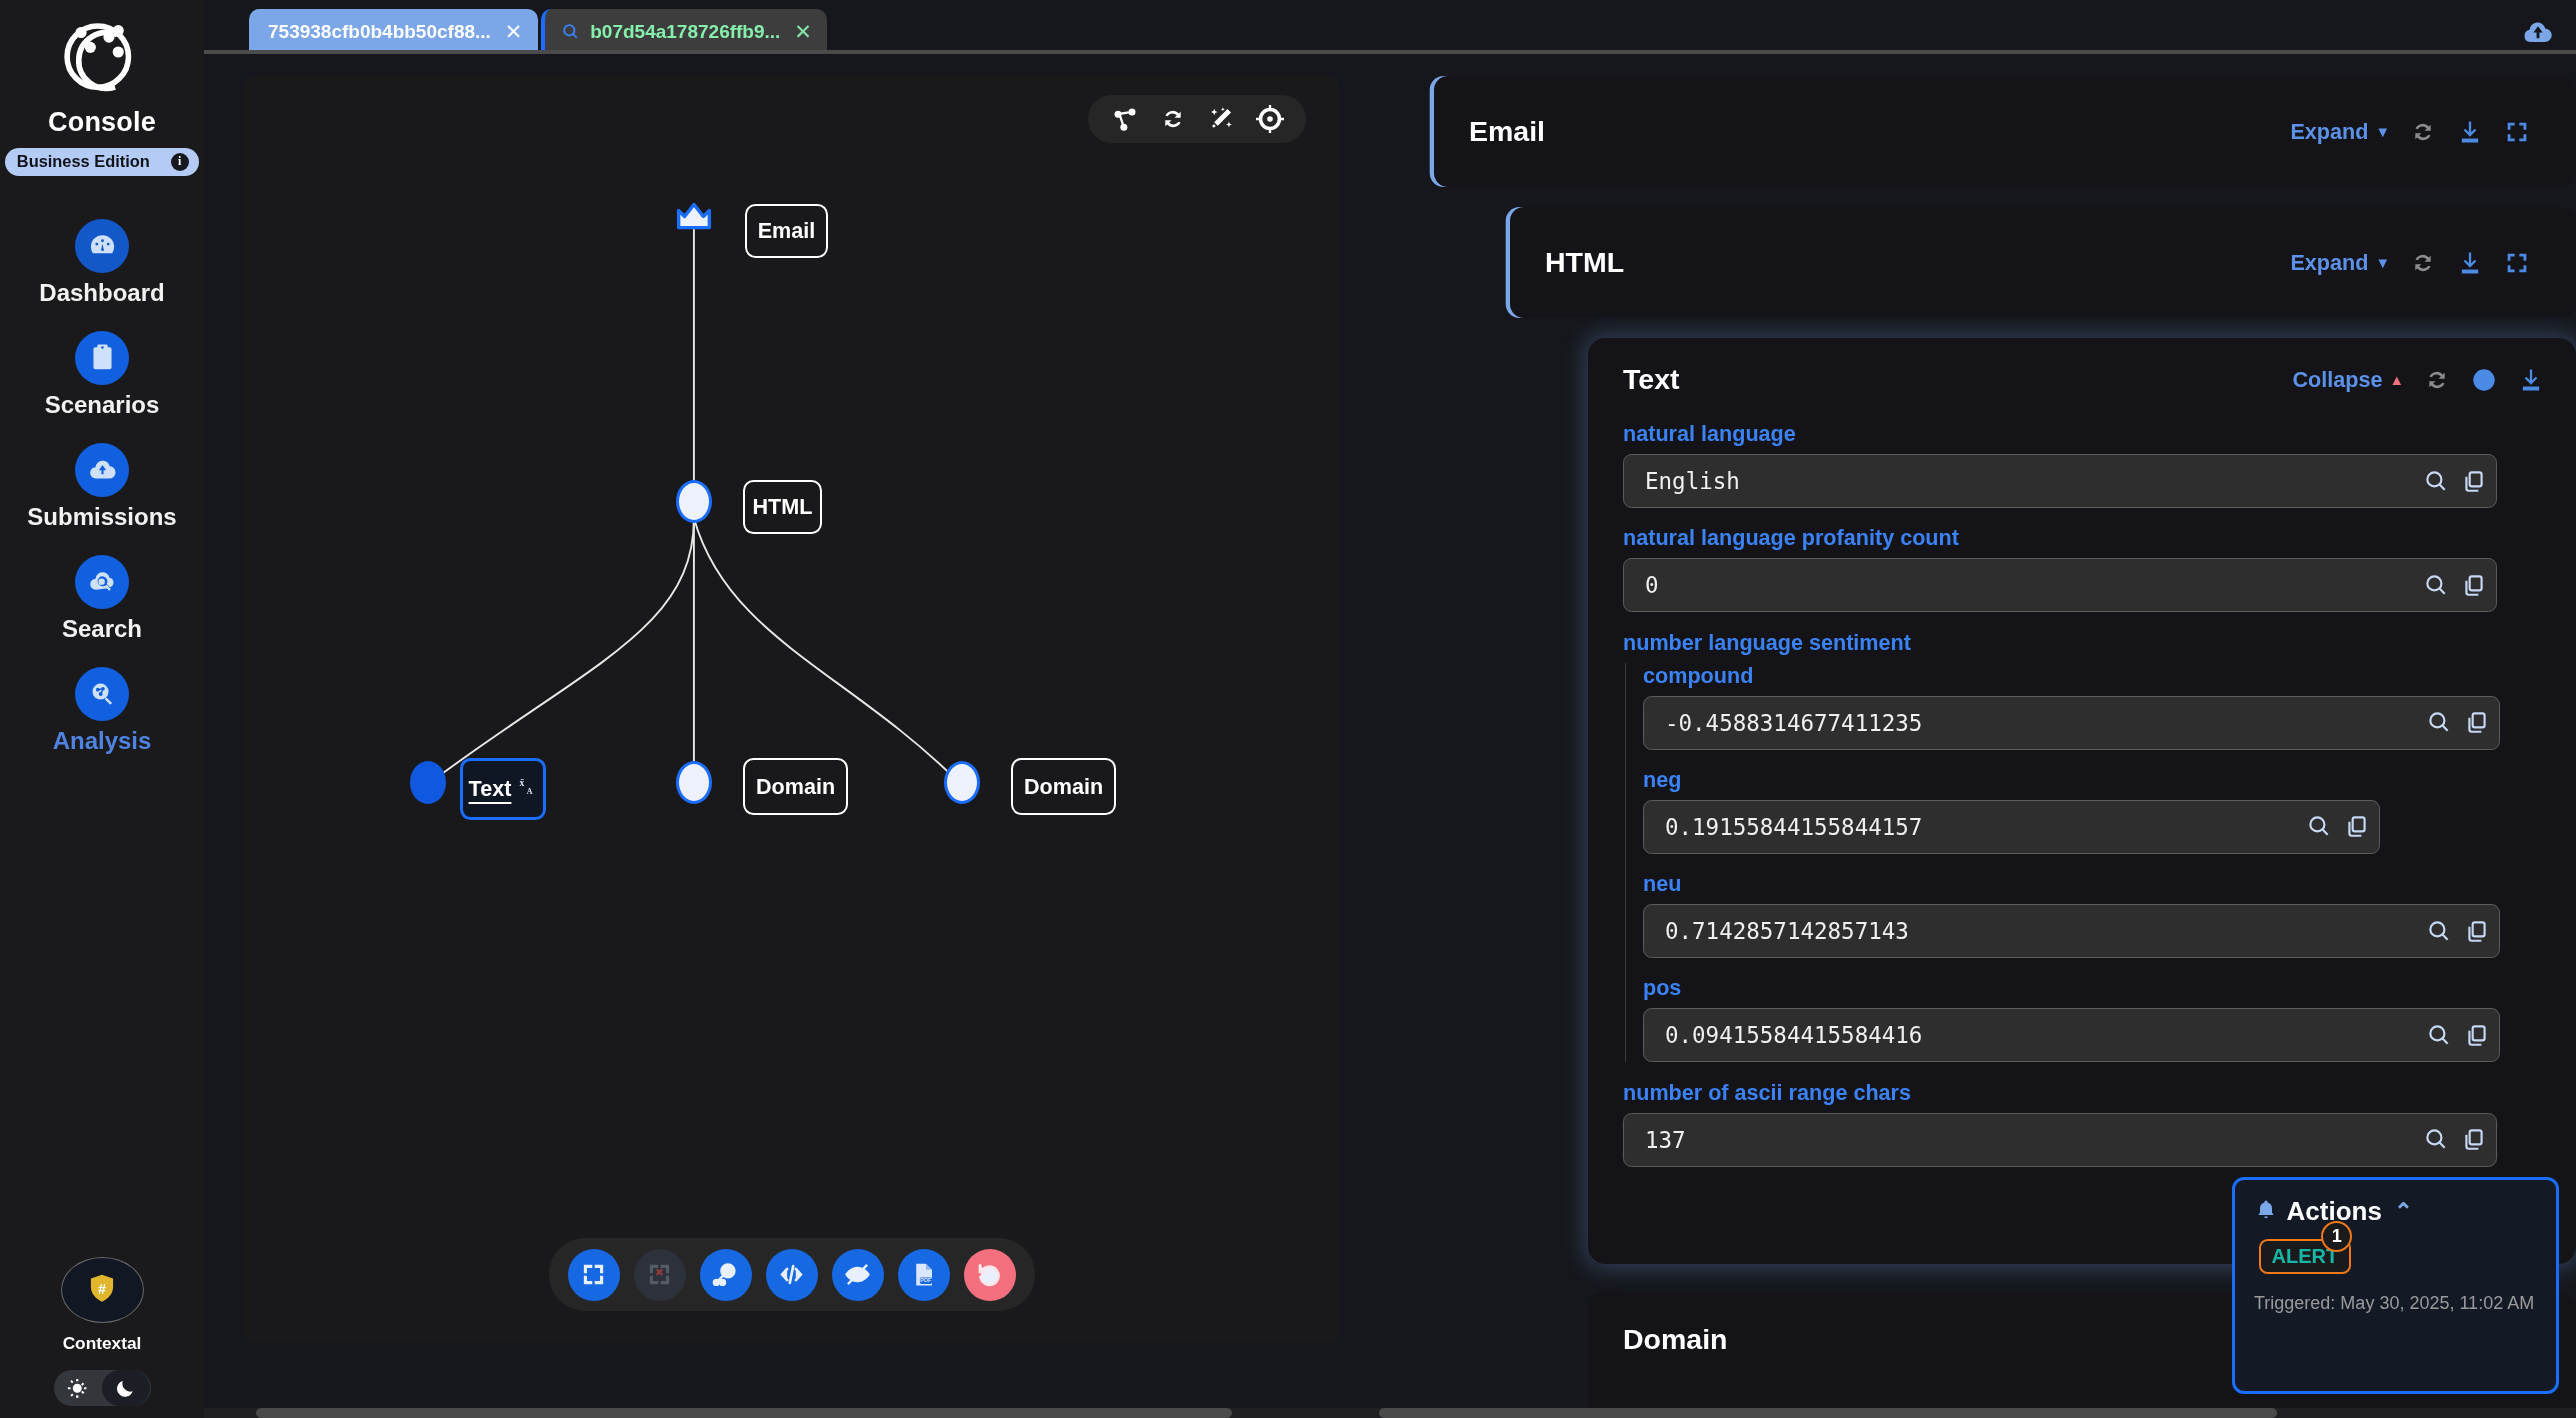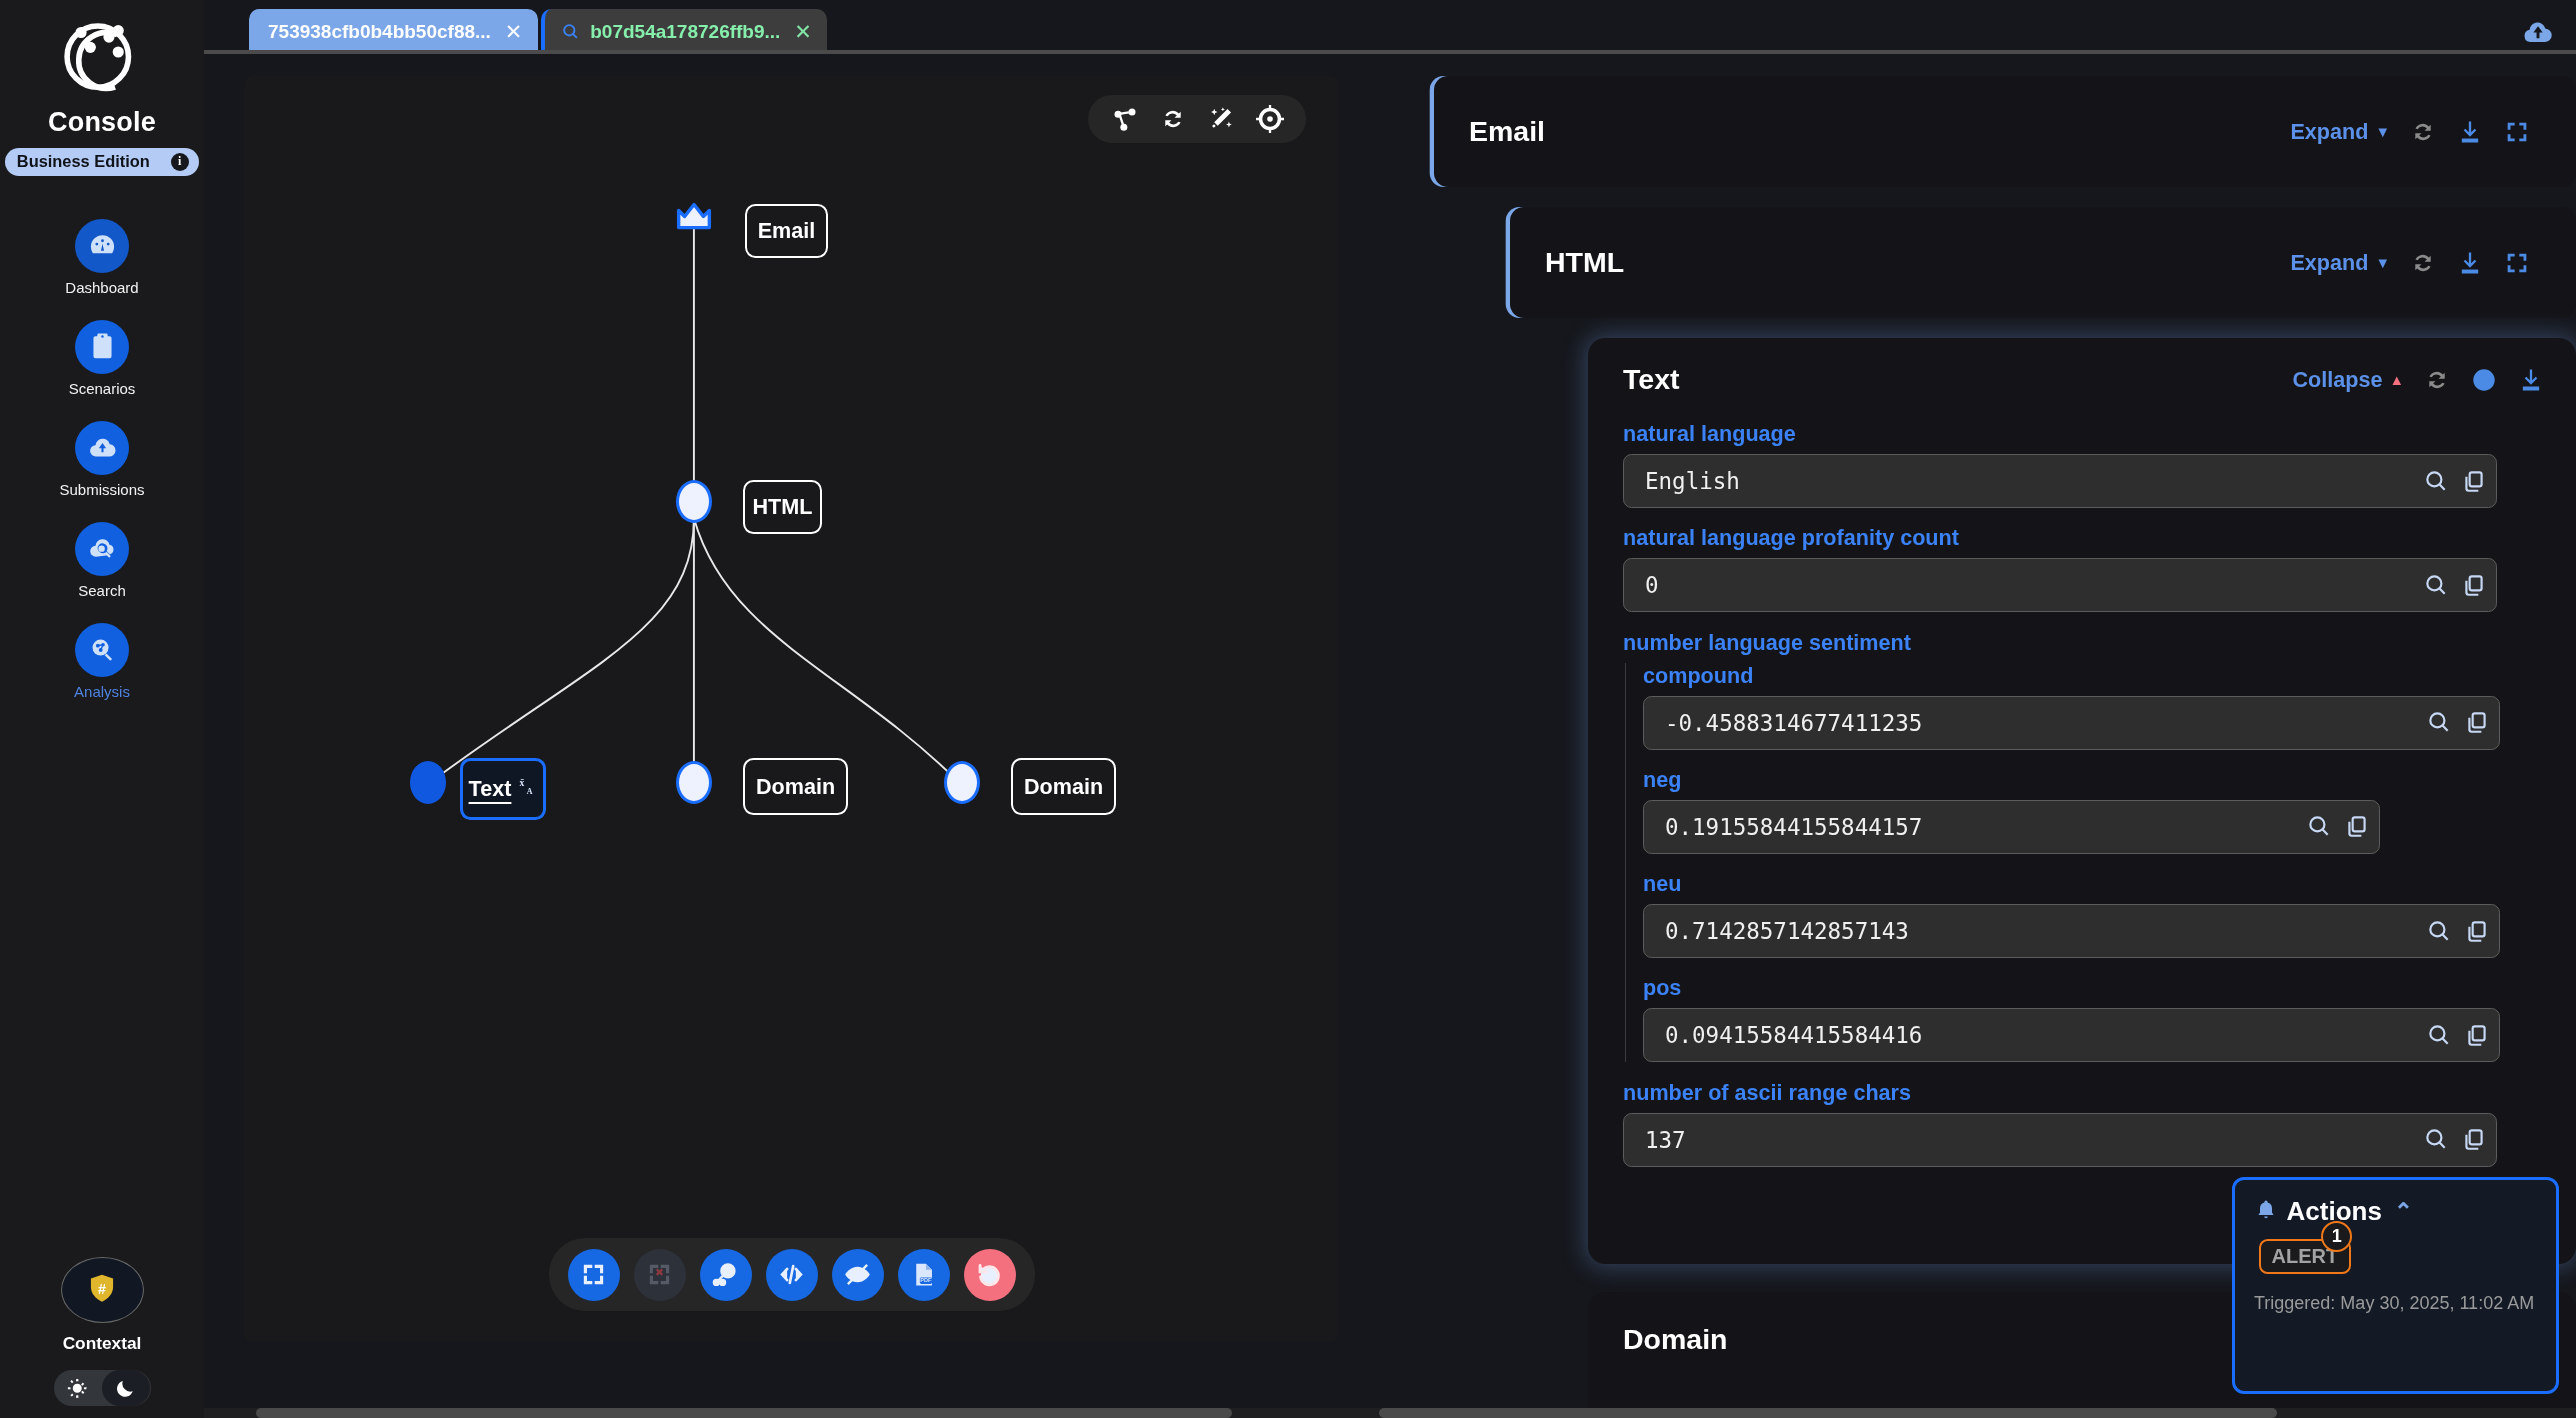--- a/index.html
+++ b/index.html
@@ -44,21 +44,21 @@
     display: flex; flex-direction: column; align-items: center; gap: 6px;
     cursor: pointer;
   }
   .nav-ico {
     width: 54px; height: 54px; border-radius: 50%;
     background: #1060e0;
     display: flex; align-items: center; justify-content: center;
   }
   .nav-ico.dash { background:#1358c9; }
   .nav-ico svg { width: 31px; height: 31px; fill: #cfe0fb; }
-  .nav-label { color: #f2f2f2; font-size: 15px; font-weight: 400; }
+  .nav-label { color: #f2f2f2; font-size: 24px; font-weight: 700; }
   .nav-item.active .nav-label { color: #4f83e0; }
 
   #sidebar-bottom {
     position: absolute; bottom: 12px; left: 0; width: 204px;
     display: flex; flex-direction: column; align-items: center; gap: 10.4px;
   }
   #contextual-chip {
     width: 83px; height: 66px; border-radius: 50%;
     border: 1.7px solid #6a6a6a; background: #111823;
     display:flex; align-items:center; justify-content:center;
@@ -229,21 +229,21 @@
     z-index: 40;
   }
   #actions-header { display: flex; align-items: center; gap: 8.6px; }
   #actions-header .bell svg { width: 24px; height: 26px; fill: #7ba6e8; }
   #actions-header .ttl { color: #fff; font-size: 26px; font-weight: 700; }
   #actions-header .chev { color: #7ba6e8; font-size: 22.5px; font-weight: 700; margin-left: 3.5px; }
   #alert-badge-wrap { position: relative; margin-top: 12px; margin-left: 5.2px; width: 86px; }
   #alert-pill {
     display: inline-flex; align-items: center; justify-content: center;
     background: #1a1a1c; border: 2.6px solid #f07818; border-radius: 8.6px;
-    color: #a3a3a3; font-size: 20px; font-weight: 700; padding: 4.3px 10.4px;
+    color: #14b8a6; font-size: 20px; font-weight: 700; padding: 4.3px 10.4px;
   }
   #alert-count {
     position: absolute; right: -7px; top: -17.3px;
     width: 31px; height: 31px; border-radius: 50%;
     background: #1a1a1c; border: 2.6px solid #f07818;
     color: #fff; font-size: 18px; font-weight: 700;
     display: flex; align-items: center; justify-content: center;
   }
   #alert-trigger { color: #9a9a9a; font-size: 18px; margin-top: 19px; }
 

